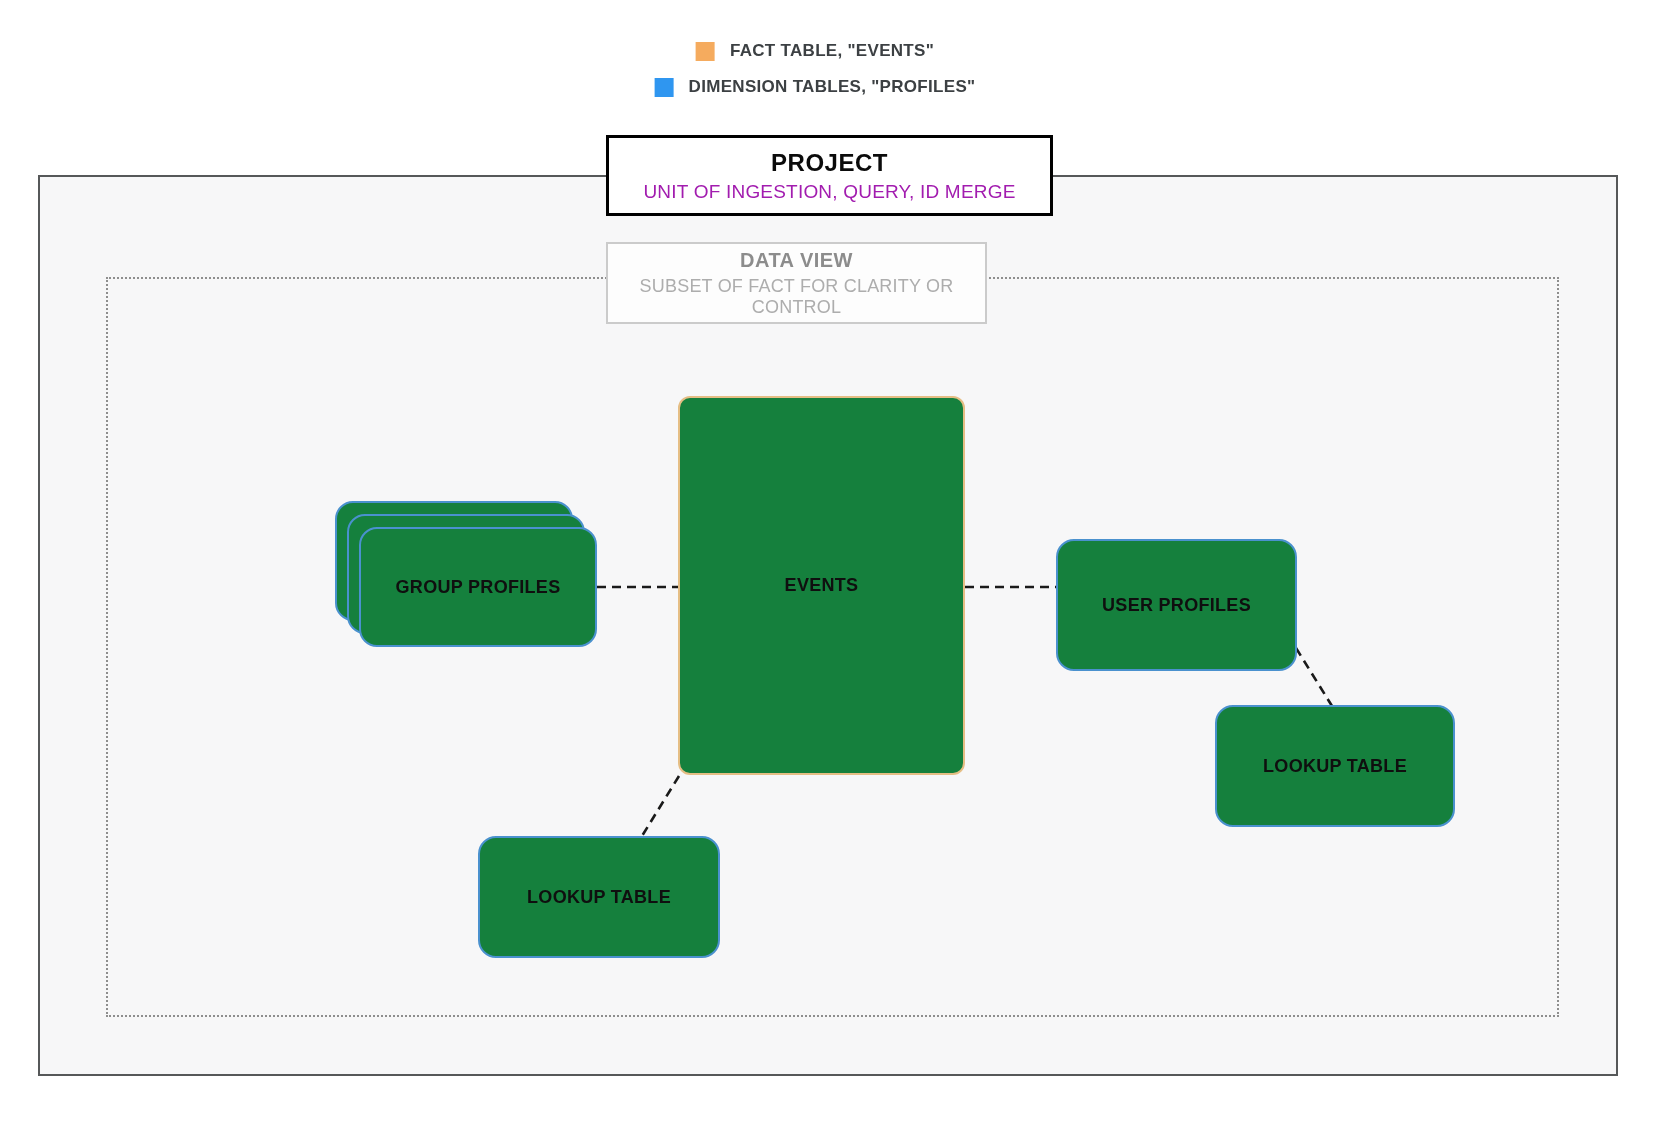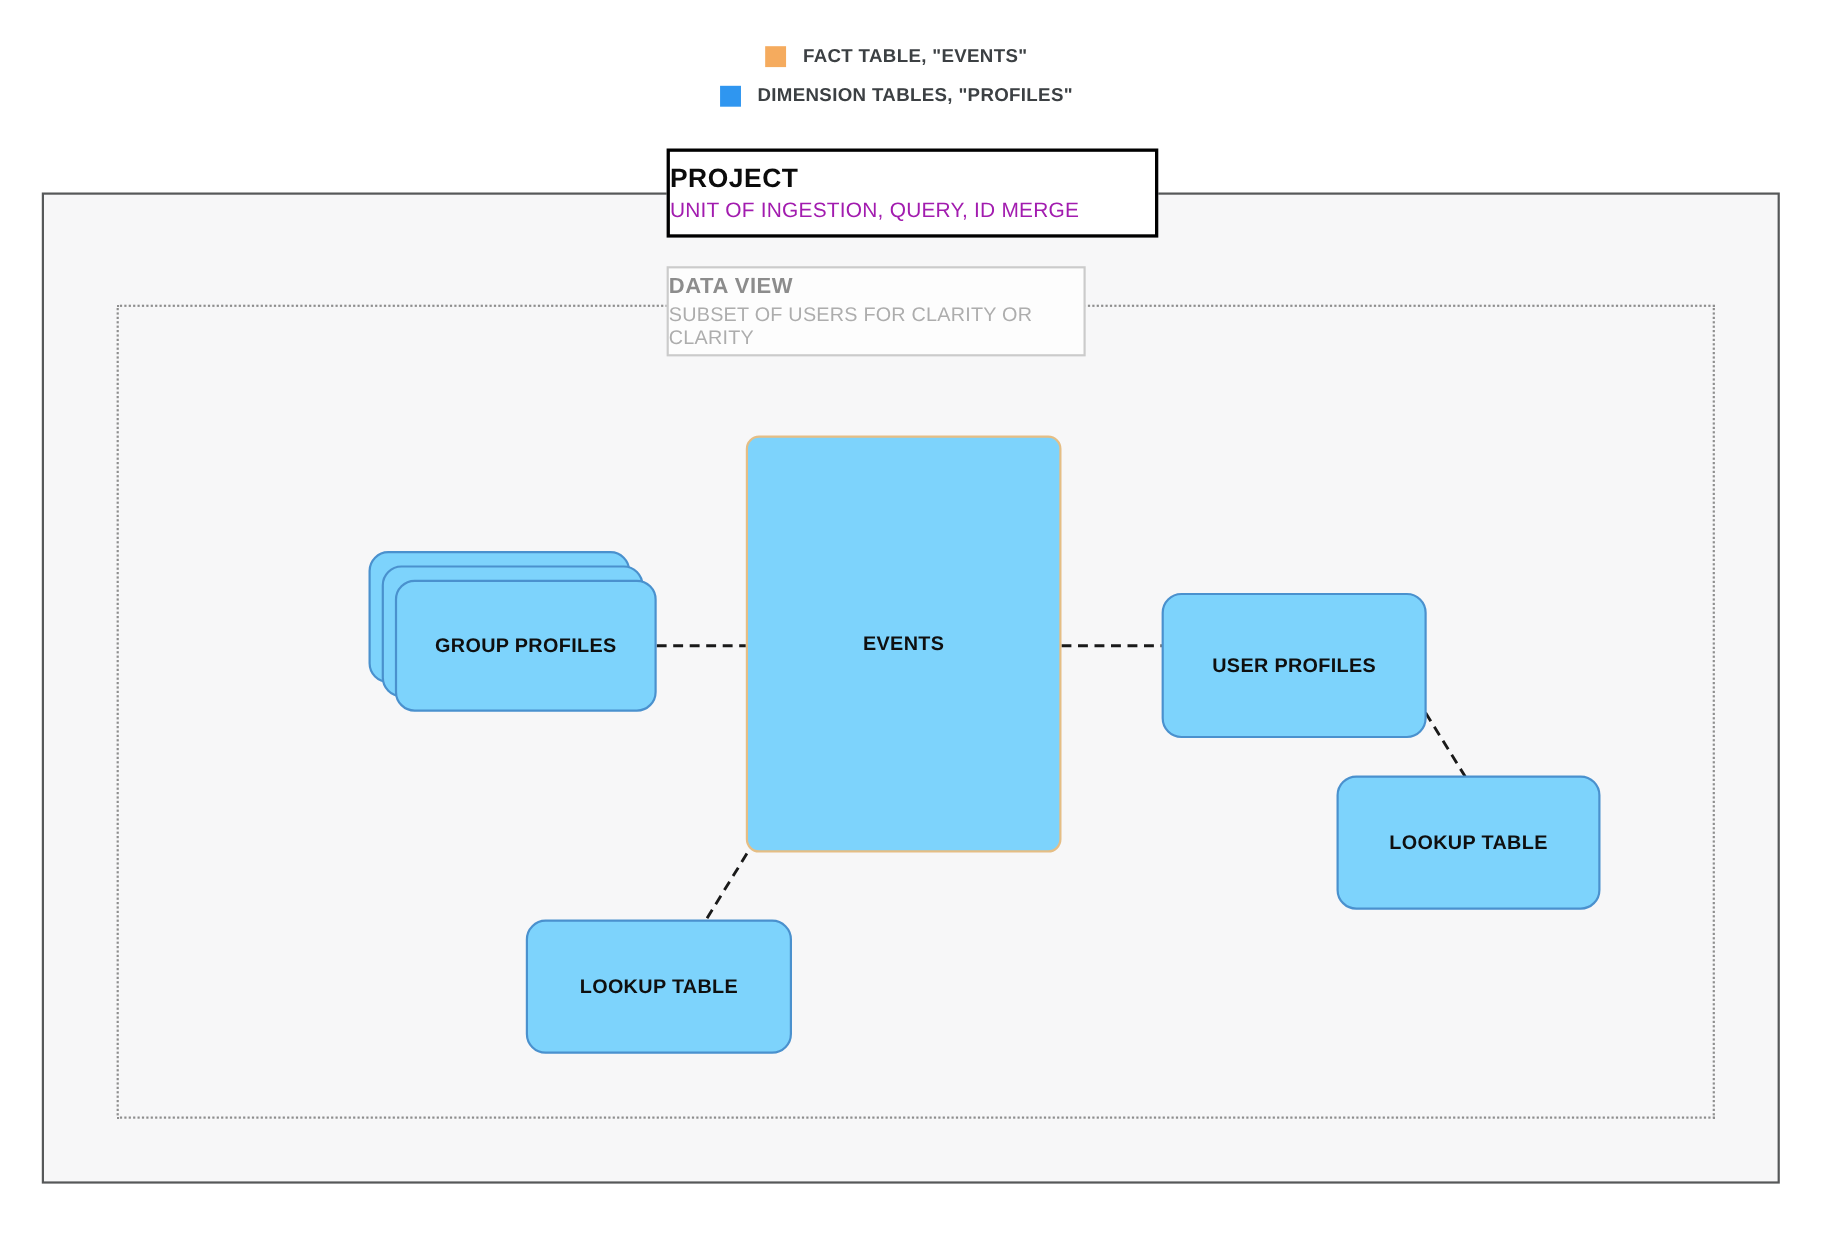--- a/index.html
+++ b/index.html
@@ -34,21 +34,21 @@
   }
   .dataview-container {
     position: absolute; left: 106px; top: 277px;
     width: 1453px; height: 740px;
     border: 2px dotted #8E8E8E;
     z-index: 1;
   }
 
   
   .header-box {
-    position: absolute; 
+    position: absolute; text-align: center;
     display: flex; flex-direction: column; justify-content: center;
     gap: 4px; background: #ffffff;
   }
   .project-box {
     left: 606px; top: 135px; width: 447px; height: 81px;
     border: 3px solid #000000; z-index: 6;
   }
   .project-box .hb-title {
     font-size: 24px; font-weight: bold; color: #0B0B0B; letter-spacing: 0.5px;
   }
@@ -61,21 +61,21 @@
   }
   .dataview-box .hb-title {
     font-size: 20px; font-weight: bold; color: #8C8C8C; letter-spacing: 0.5px;
   }
   .dataview-box .hb-subtitle {
     font-size: 18px; color: #ADADAD; letter-spacing: 0.2px;
   }
 
   
   .node {
-    position: absolute; background: #7dd3fc;
+    position: absolute; background: #15803d;
     display: flex; align-items: center; justify-content: center;
     font-size: 18px; font-weight: bold; color: #0F0F0F;
     letter-spacing: 0.3px; z-index: 3; 
   }
   .node-dimension { border: 2px solid #4A91CE; border-radius: 18px; }
   .node-fact { border: 2px solid #E5BE85; border-radius: 12px; }
 
   .events-node   { left: 678px;  top: 396px; width: 287px; height: 379px; }
   .user-profiles-node { left: 1056px; top: 539px; width: 241px; height: 132px; }
   .lookup-right-node  { left: 1215px; top: 705px; width: 240px; height: 122px; }
@@ -109,21 +109,21 @@
 
 <div class="dataview-container"></div>
 
 <div class="header-box project-box">
   <div class="hb-title">PROJECT</div>
   <div class="hb-subtitle">UNIT OF INGESTION, QUERY, ID MERGE</div>
 </div>
 
 <div class="header-box dataview-box">
   <div class="hb-title">DATA VIEW</div>
-  <div class="hb-subtitle">SUBSET OF USERS FOR CLARITY OR CLARITY</div>
+  <div class="hb-subtitle">SUBSET OF FACT FOR CLARITY OR CONTROL</div>
 </div>
 
 <svg class="connector-layer" viewBox="0 0 1664 1128" xmlns="http://www.w3.org/2000/svg">
 
   <line x1="597" y1="587" x2="678" y2="587" stroke="#1A1A1A" stroke-width="2.6" stroke-dasharray="9 6"></line>
 
   <line x1="965" y1="587" x2="1056" y2="587" stroke="#1A1A1A" stroke-width="2.6" stroke-dasharray="9 6"></line>
 
   <line x1="679" y1="776" x2="642" y2="836" stroke="#1A1A1A" stroke-width="2.6" stroke-dasharray="9 6"></line>
 

